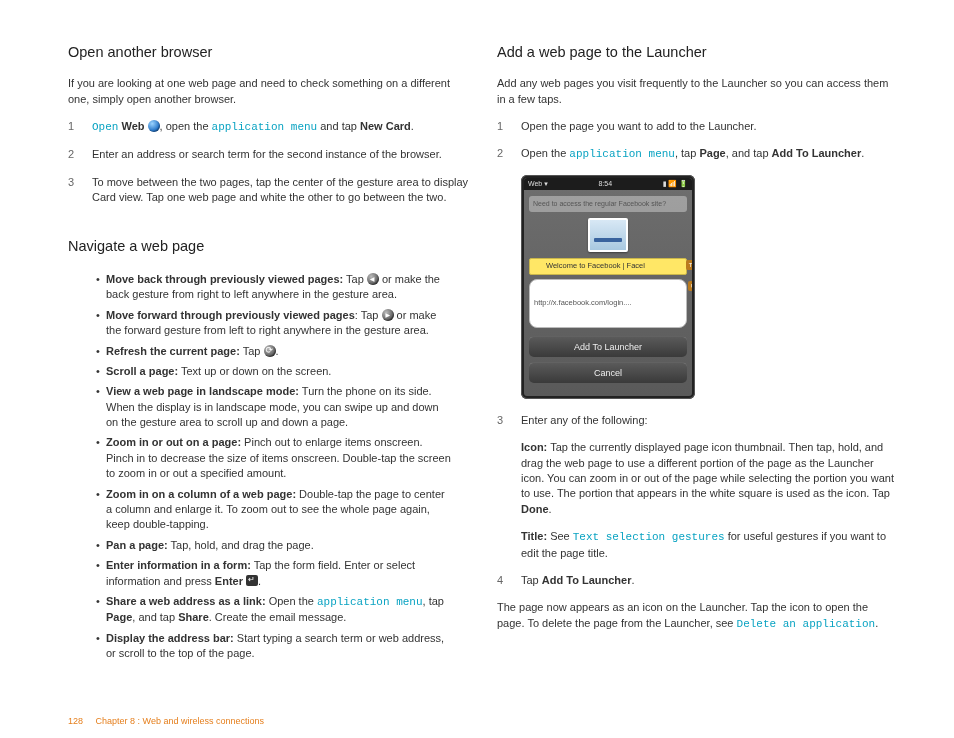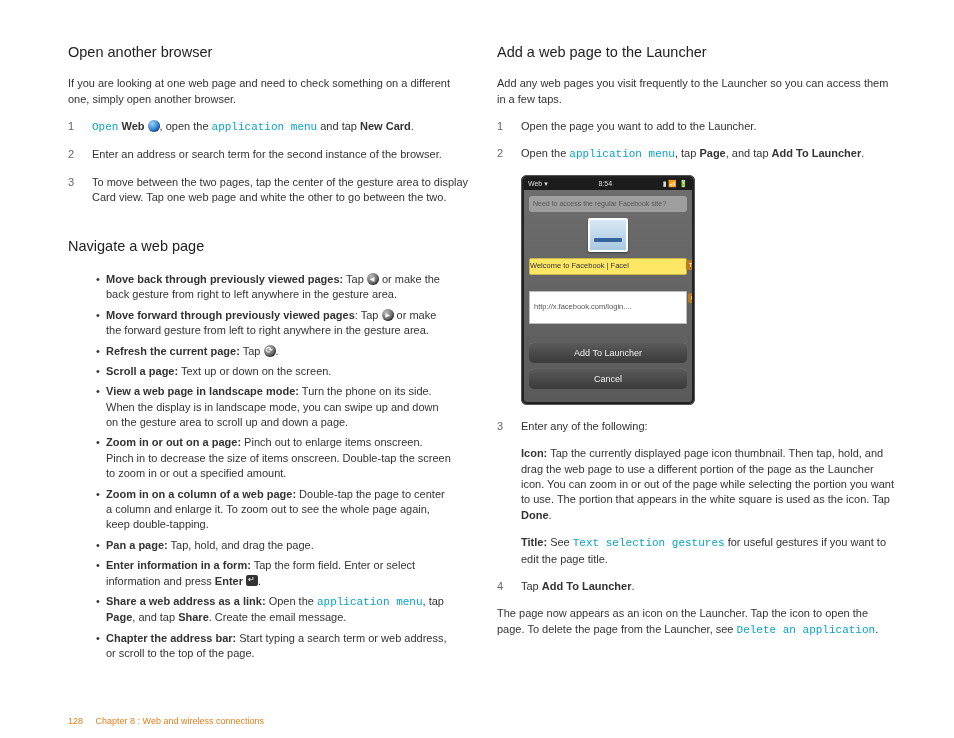--- a/index.html
+++ b/index.html
@@ -162,39 +162,39 @@
   .thumb::after{
     content:""; position:absolute; left:4px; right:4px; top:18px; height:4px;
     background:#39639e; border-radius:1px;
   }
   .yfield {
     background: #ffe766;
     border: 1px solid #c9b64a;
     border-radius: 2px;
     height: 15px;
     display: flex; align-items: center;
-    padding: 0 0;
+    padding: 0 16px;
     color: #333; font-size: 7.5px;
-    margin-bottom: 16px;
+    margin-bottom: 4px;
     position: relative;
   }
   .yfield .tag {
     position:absolute; right:-22px; top:1px;
     background:#ba7a1d; color:#fff; font-size:6px;
     padding:1px 3px; border-radius:2px;
   }
   .wfield {
     background: #fff;
     border: 1px solid #bbb;
-    border-radius: 0;
+    border-radius: 8px;
     height: 15px;
     display:flex; align-items:center;
-    padding: 8px 4px;
+    padding: 16px 4px;
     color:#555; font-size:7.5px;
-    margin-bottom:18px;
+    margin-bottom:8px;
     position:relative;
   }
   .wfield .tag {
     position:absolute; right:-20px; top:1px;
     background:#ba7a1d; color:#fff; font-size:6px;
     padding:1px 3px; border-radius:2px;
   }
   .pbtn {
     background: linear-gradient(#5a5a5a,#3a3a3a);
     color:#eee;
@@ -239,21 +239,21 @@
       <li><b>Move back through previously viewed pages:</b><span> Tap </span><span class="ball back-icon"></span><span> or make the back gesture from right to left anywhere in the gesture area.</span></li>
       <li><b>Move forward through previously viewed pages</b><span>: Tap </span><span class="ball back-icon fwd-icon"></span><span> or make the forward gesture from left to right anywhere in the gesture area.</span></li>
       <li><b>Refresh the current page:</b><span> Tap </span><span class="ball back-icon refresh-icon"></span>.</li>
       <li><b>Scroll a page:</b><span> Text up or down on the screen.</span></li>
       <li><b>View a web page in landscape mode:</b><span> Turn the phone on its side. When the display is in landscape mode, you can swipe up and down on the gesture area to scroll up and down a page.</span></li>
       <li><b>Zoom in or out on a page:</b><span> Pinch out to enlarge items onscreen. Pinch in to decrease the size of items onscreen. Double-tap the screen to zoom in or out a specified amount.</span></li>
       <li><b>Zoom in on a column of a web page:</b><span> Double-tap the page to center a column and enlarge it. To zoom out to see the whole page again, keep double-tapping.</span></li>
       <li><b>Pan a page:</b><span> Tap, hold, and drag the page.</span></li>
       <li><b>Enter information in a form:</b><span> Tap the form field. Enter or select information and press </span><b>Enter</b> <span class="enter-key"></span>.</li>
       <li><b>Share a web address as a link:</b><span> Open the </span><span class="link">application menu</span><span>, tap </span><b>Page</b><span>, and tap </span><b>Share</b><span>. Create the email message.</span></li>
-      <li><b>Chapter the address bar:</b><span> Start typing a search term or web address, or scroll to the top of the page.</span></li>
+      <li><b>Display the address bar:</b><span> Start typing a search term or web address, or scroll to the top of the page.</span></li>
     </ul>
   </div>
 
   <div class="col">
     <h2>Add a web page to the Launcher</h2>
     <p>Add any web pages you visit frequently to the Launcher so you can access them in a few taps.</p>
 
     <ol class="steps">
       <li>Open the page you want to add to the Launcher.</li>
       <li>

